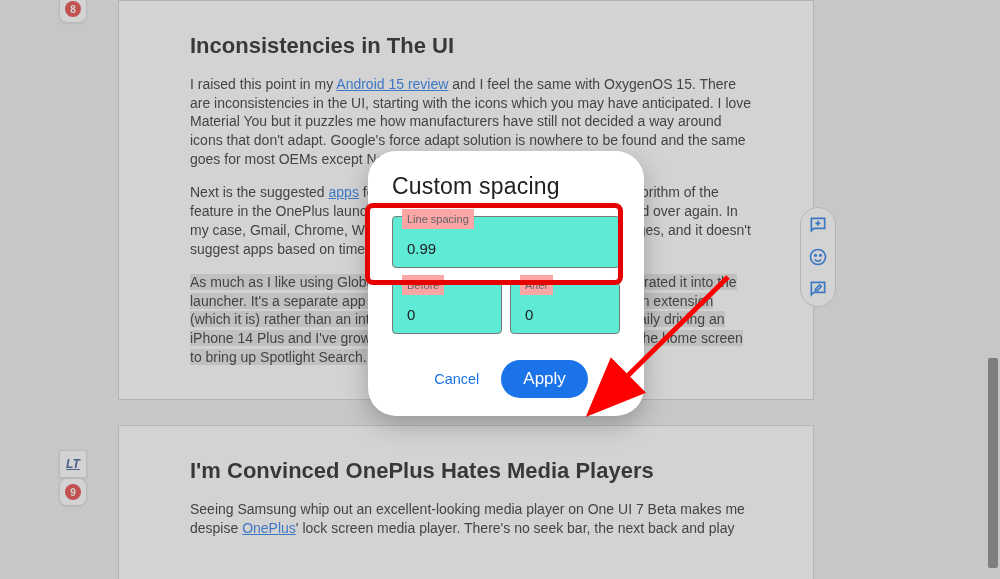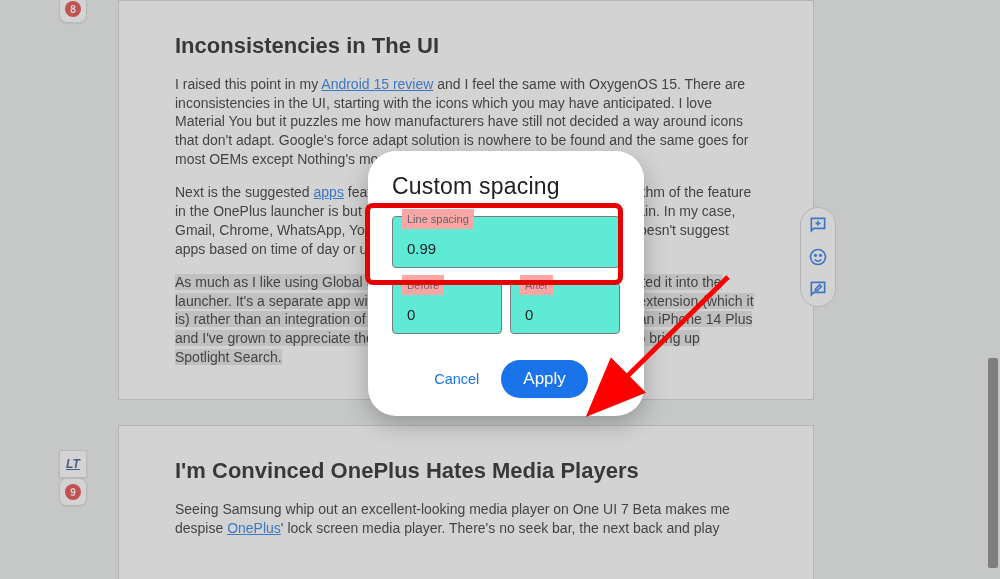--- a/index.html
+++ b/index.html
@@ -34,21 +34,21 @@
     position: absolute;
     left: 118px;
     top: 425px;
     width: 696px;
     height: 200px;
     background: #fff;
     border: 1px solid #d0d0d0;
   }
   .doc-content {
     position: absolute;
-    left: 56px;
+    left: 71px;
     right: 56px;
     top: 0;
     color: #222;
     font-size: 14px;
     line-height: 1.35;
   }
   .doc-content h2 {
     font-size: 22px;
     font-weight: 700;
     margin: 30px 0 14px 0;

